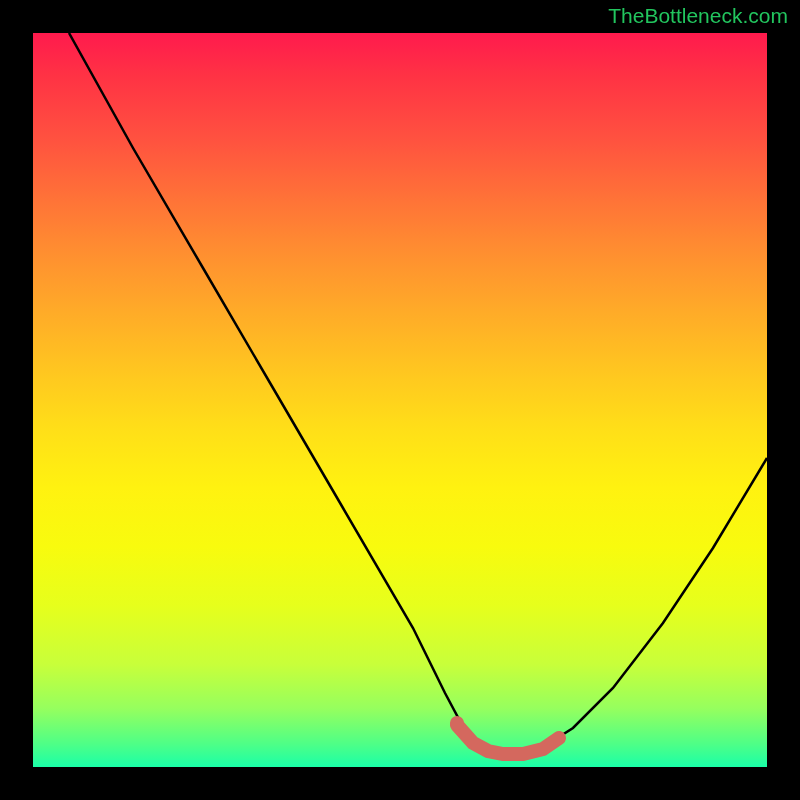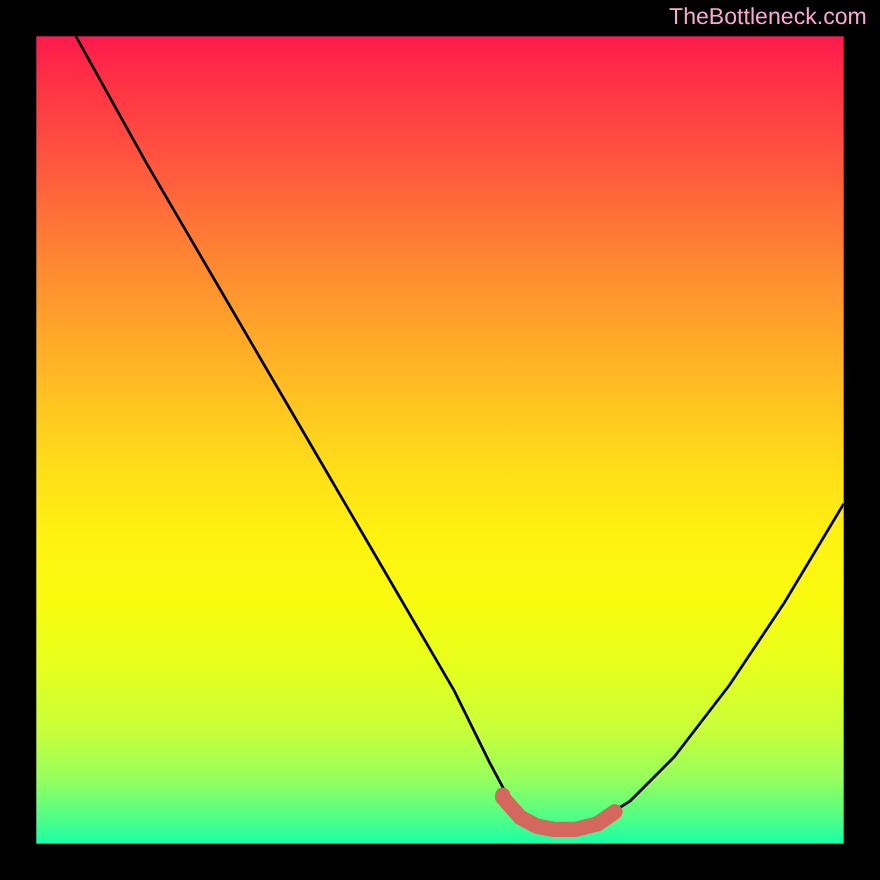--- a/index.html
+++ b/index.html
@@ -14,21 +14,21 @@
   .container {
     position: relative;
     width: 800px;
     height: 800px;
     background: #000;
   }
   .watermark {
     position: absolute;
     top: 4px;
     right: 12px;
-    color: #f9a8d4;
+    color: #22c55e;
     font-size: 21px;
     font-weight: 500;
     z-index: 10;
   }
   .plot-area {
     position: absolute;
     left: 33px;
     top: 33px;
     width: 734px;
     height: 734px;

